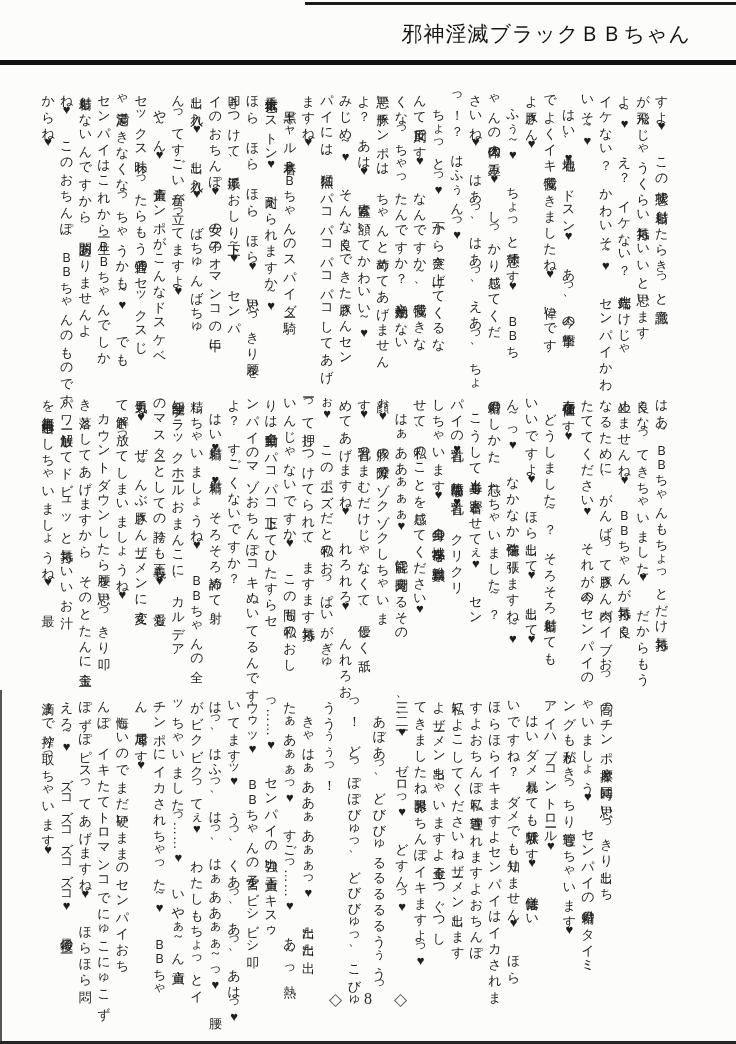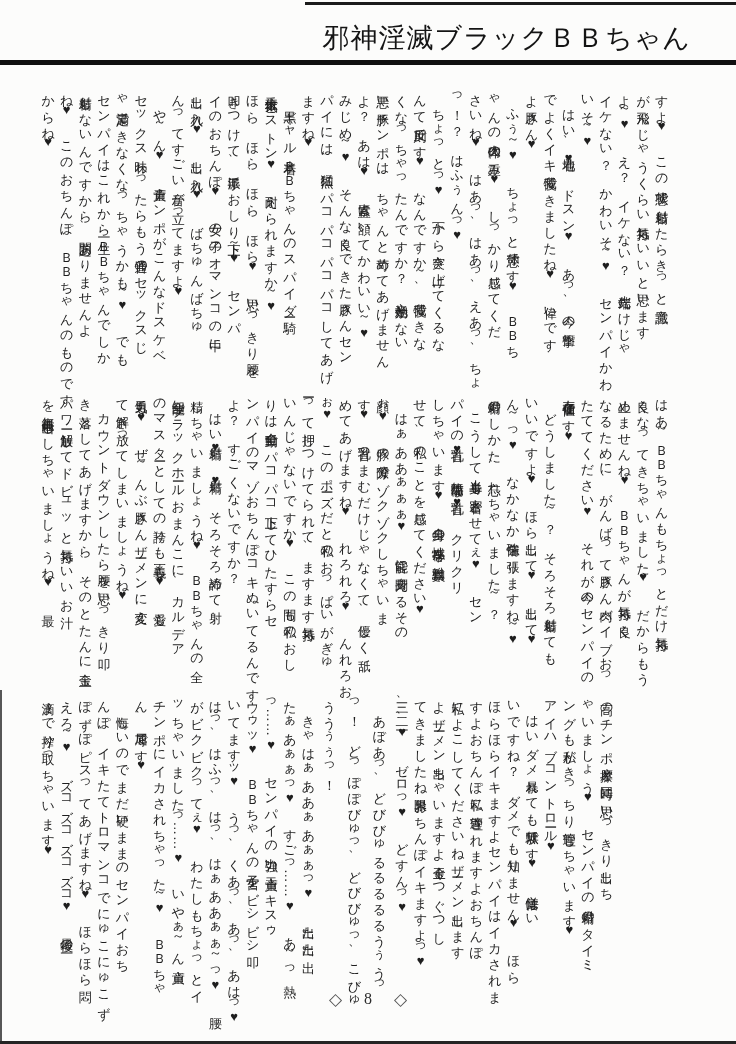--- a/index.html
+++ b/index.html
@@ -8,21 +8,21 @@
     width:736px;height:1044px;
     margin:0 auto;
     background:#fcfcfb;
     overflow:hidden;
     font-family:"Liberation Serif","DejaVu Serif",serif;
     color:#222;
   }
   
   .title{
     position:absolute;top:20px;right:45px;
-    font-size:27px;letter-spacing:1px;color:#141414;
+    font-size:21px;letter-spacing:1px;color:#141414;
     font-weight:500;white-space:nowrap;
   }
   .rule{
     position:absolute;top:60px;left:0;width:736px;height:5px;
     background:#101010;
   }
   
   .artifact-top{position:absolute;top:2px;left:305px;width:431px;height:3px;background:#1b1b1b;}
   .artifact-bottom{position:absolute;bottom:0;left:0;width:736px;height:3px;background:#242424;}
   .artifact-left{position:absolute;left:0;top:690px;bottom:0;width:2px;background:#3a3a3a;opacity:.85;}

